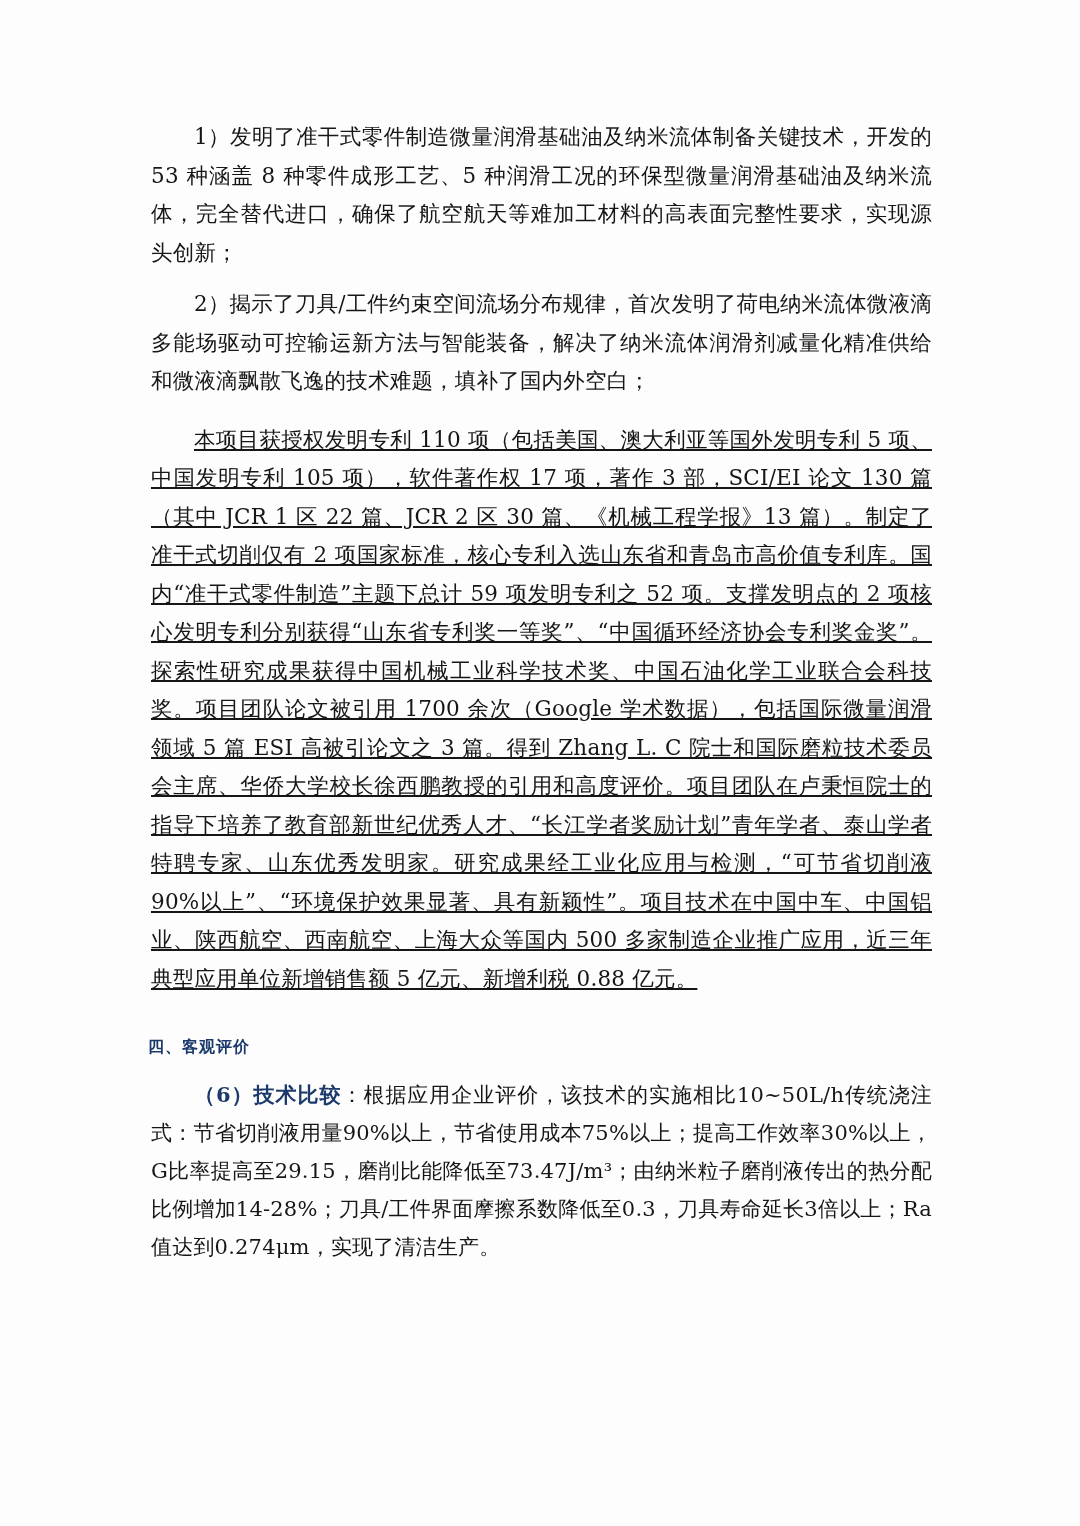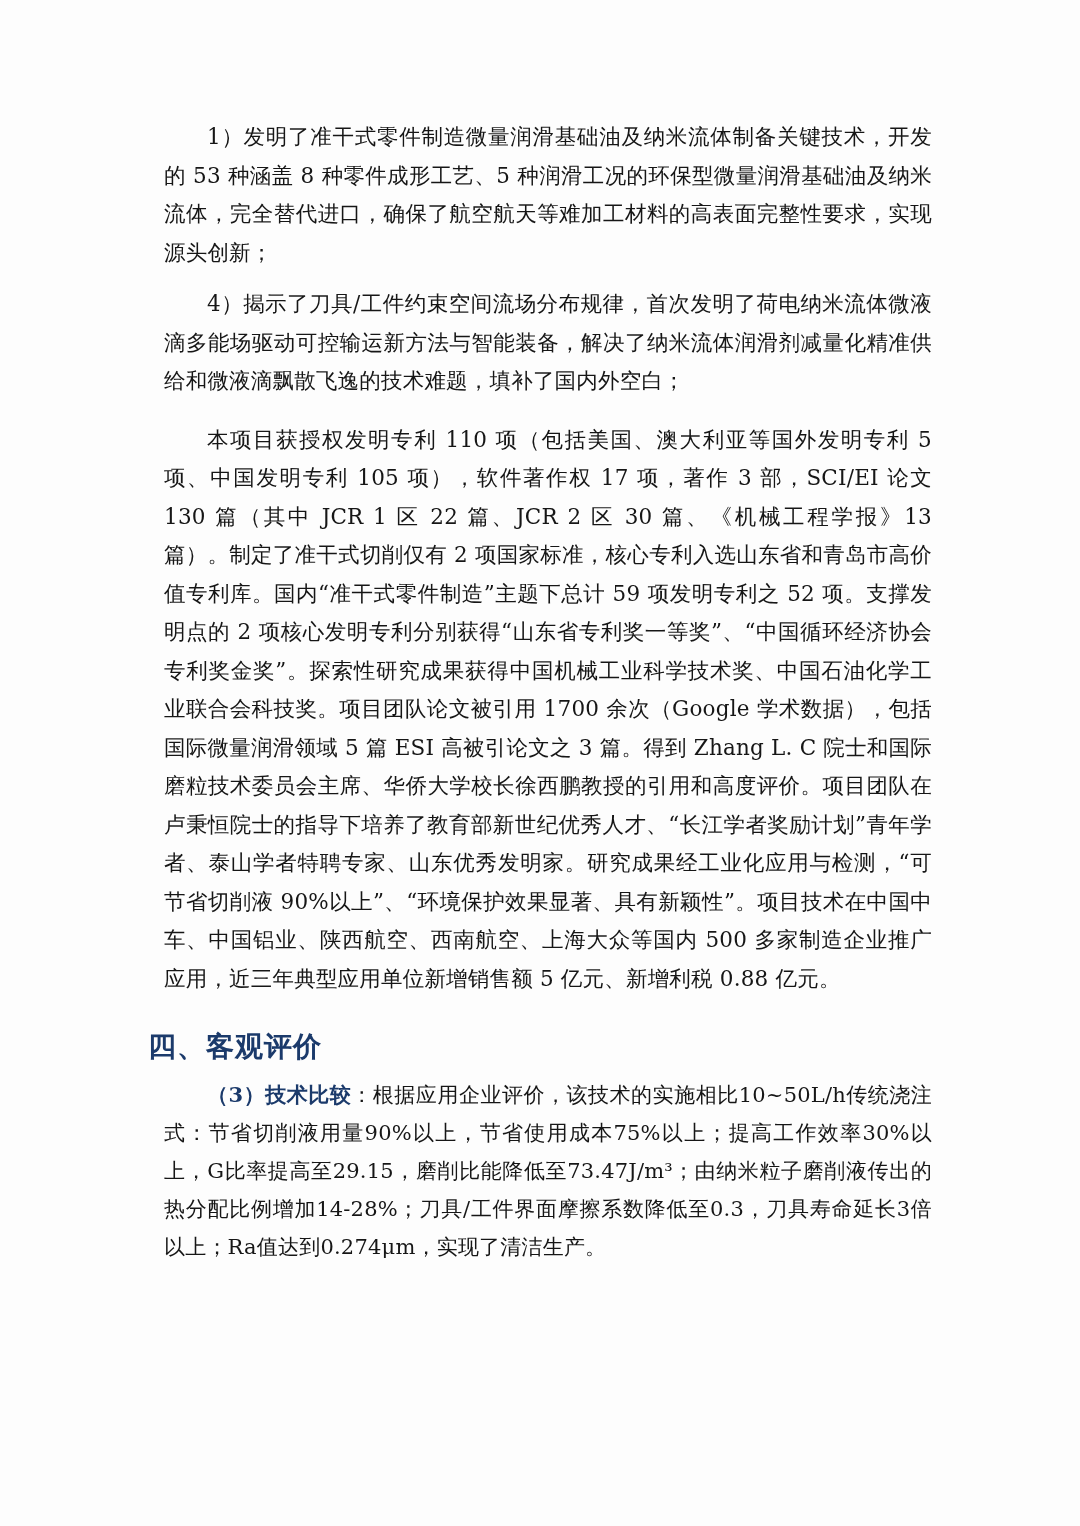--- a/index.html
+++ b/index.html
@@ -21,58 +21,59 @@
     background: #fdfdfd;
     box-sizing: border-box;
     padding: 118px 148px 0 148px;
   }
   .body-text {
     font-size: 21.5px;
     line-height: 38.5px;
     text-align: justify;
     text-justify: inter-ideograph;
     letter-spacing: 0.2px;
-    margin: 0 0 13px 16px;
+    margin: 0 0 13px 3px;
     color: #161616;
   }
   .indent {
     text-indent: 43px;
   }
   .section-heading {
-    font-size: 28px;
+    font-size: 16px;
     line-height: 38px;
     font-weight: bold;
     color: #1b3a6b;
     margin: 30px 0 10px 0;
     letter-spacing: 1px;
   }
   .label-title {
     color: #1b3a6b;
     font-weight: bold;
   }
   .big-block {
     margin-top: 20px;
+    text-decoration: underline;
   }
   .sub-para {
     font-size: 21px;
     line-height: 38px;
   }
 </style>
 </head>
 <body>
 
 <div class="page">
 
   <p class="body-text indent">1）发明了准干式零件制造微量润滑基础油及纳米流体制备关键技术，开发的 53 种涵盖 8 种零件成形工艺、5 种润滑工况的环保型微量润滑基础油及纳米流体，完全替代进口，确保了航空航天等难加工材料的高表面完整性要求，实现源头创新；</p>
 
-  <p class="body-text indent">4）揭示了刀具/工件约束空间流场分布规律，首次发明了荷电纳米流体微液滴多能场驱动可控输运新方法与智能装备，解决了纳米流体润滑剂减量化精准供给和微液滴飘散飞逸的技术难题，填补了国内外空白；</p>
+  <p class="body-text indent">2）揭示了刀具/工件约束空间流场分布规律，首次发明了荷电纳米流体微液滴多能场驱动可控输运新方法与智能装备，解决了纳米流体润滑剂减量化精准供给和微液滴飘散飞逸的技术难题，填补了国内外空白；</p>
 
 
 
   <p class="body-text indent big-block">本项目获授权发明专利 110 项（包括美国、澳大利亚等国外发明专利 5 项、中国发明专利 105 项），软件著作权 17 项，著作 3 部，SCI/EI 论文 130 篇（其中 JCR 1 区 22 篇、JCR 2 区 30 篇、《机械工程学报》13 篇）。制定了准干式切削仅有 2 项国家标准，核心专利入选山东省和青岛市高价值专利库。国内“准干式零件制造”主题下总计 59 项发明专利之 52 项。支撑发明点的 2 项核心发明专利分别获得“山东省专利奖一等奖”、“中国循环经济协会专利奖金奖”。探索性研究成果获得中国机械工业科学技术奖、中国石油化学工业联合会科技奖。项目团队论文被引用 1700 余次（Google 学术数据），包括国际微量润滑领域 5 篇 ESI 高被引论文之 3 篇。得到 Zhang L. C 院士和国际磨粒技术委员会主席、华侨大学校长徐西鹏教授的引用和高度评价。项目团队在卢秉恒院士的指导下培养了教育部新世纪优秀人才、“长江学者奖励计划”青年学者、泰山学者特聘专家、山东优秀发明家。研究成果经工业化应用与检测，“可节省切削液 90%以上”、“环境保护效果显著、具有新颖性”。项目技术在中国中车、中国铝业、陕西航空、西南航空、上海大众等国内 500 多家制造企业推广应用，近三年典型应用单位新增销售额 5 亿元、新增利税 0.88 亿元。</p>
 
   <h2 class="section-heading">四、客观评价</h2>
 
   <p class="body-text indent sub-para">
-    <span class="label-title">（3）技术比较</span><span>：</span><span>根据应用企业评价，该技术的实施相比10~50L/h传统浇注式：节省切削液用量90%以上，节省使用成本75%以上；提高工作效率30%以上，G比率提高至29.15，磨削比能降低至73.47J/m³；由纳米粒子磨削液传出的热分配比例增加14-28%；刀具/工件界面摩擦系数降低至0.3，刀具寿命延长3倍以上；Ra值达到0.274μm，实现了清洁生产。</span>
+    <span class="label-title">（6）技术比较</span><span>：</span><span>根据应用企业评价，该技术的实施相比10~50L/h传统浇注式：节省切削液用量90%以上，节省使用成本75%以上；提高工作效率30%以上，G比率提高至29.15，磨削比能降低至73.47J/m³；由纳米粒子磨削液传出的热分配比例增加14-28%；刀具/工件界面摩擦系数降低至0.3，刀具寿命延长3倍以上；Ra值达到0.274μm，实现了清洁生产。</span>
   </p>
 
 </div>
 
 </body></html>

